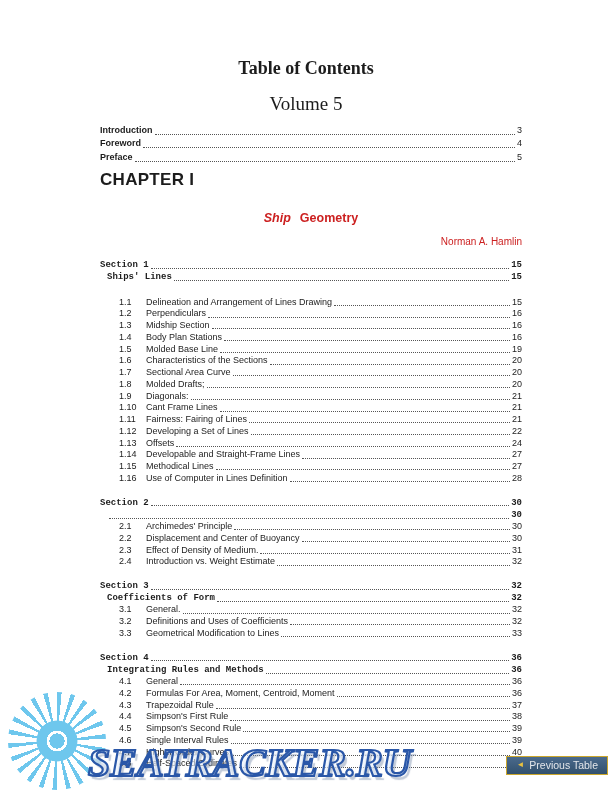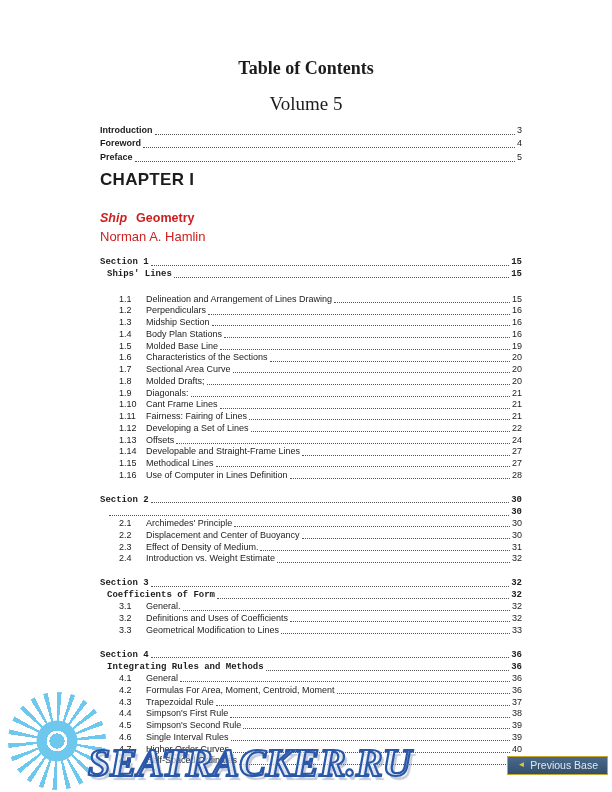--- a/index.html
+++ b/index.html
@@ -30,28 +30,28 @@
   .fm-row .fm-label { font-weight: bold; }
   .pg { flex: 0 0 auto; }
   .leader { flex: 1 1 auto; position: relative; margin: 0 2px; }
   .leader::after {
     content: ""; position: absolute; left: 0; right: 0; bottom: 2.5px;
     border-bottom: 1px dotted #555;
   }
 
   .chapter-heading { font-weight: bold; font-size: 17px; margin-top: 6px; letter-spacing: .3px; }
   .chapter-title {
-    text-align: left; margin-top: 21px;
+    text-align: center; margin-top: 21px;
     color: var(--accent-red, #cc2020);
     font-weight: bold; font-size: 12.5px;
   }
   .ship-italic { font-style: italic; margin-right: 9px; }
   .chapter-author {
-    text-align: left; color: var(--accent-red, #cc2020);
-    font-size: 13px; margin-top: 4px;
+    text-align: right; color: var(--accent-red, #cc2020);
+    font-size: 10px; margin-top: 11px;
   }
 
   .section-block { margin-top: 12px; }
   .sec-head, .sec-sub { font-weight: bold; line-height: 12.2px; font-family: Liberation Mono, monospace; }
   .sec-sub { padding-left: 7px; }
   .gap-after { margin-bottom: 13px; }
   .item-row { line-height: 11.75px; padding-left: 19px; }
   .num { flex: 0 0 27px; }
 
   
@@ -355,16 +355,16 @@
       </div>
   </div>
 
   <div class="watermark">
     <div class="sun"></div>
     <div class="wm-text">SEATRACKER.RU</div>
   </div>
 
   <button class="prev-btn">
     <span class="prev-arrow">◄</span>
-    <span>Previous Base</span>
+    <span>Previous Table</span>
   </button>
 
 </div>
 
 </body></html>

